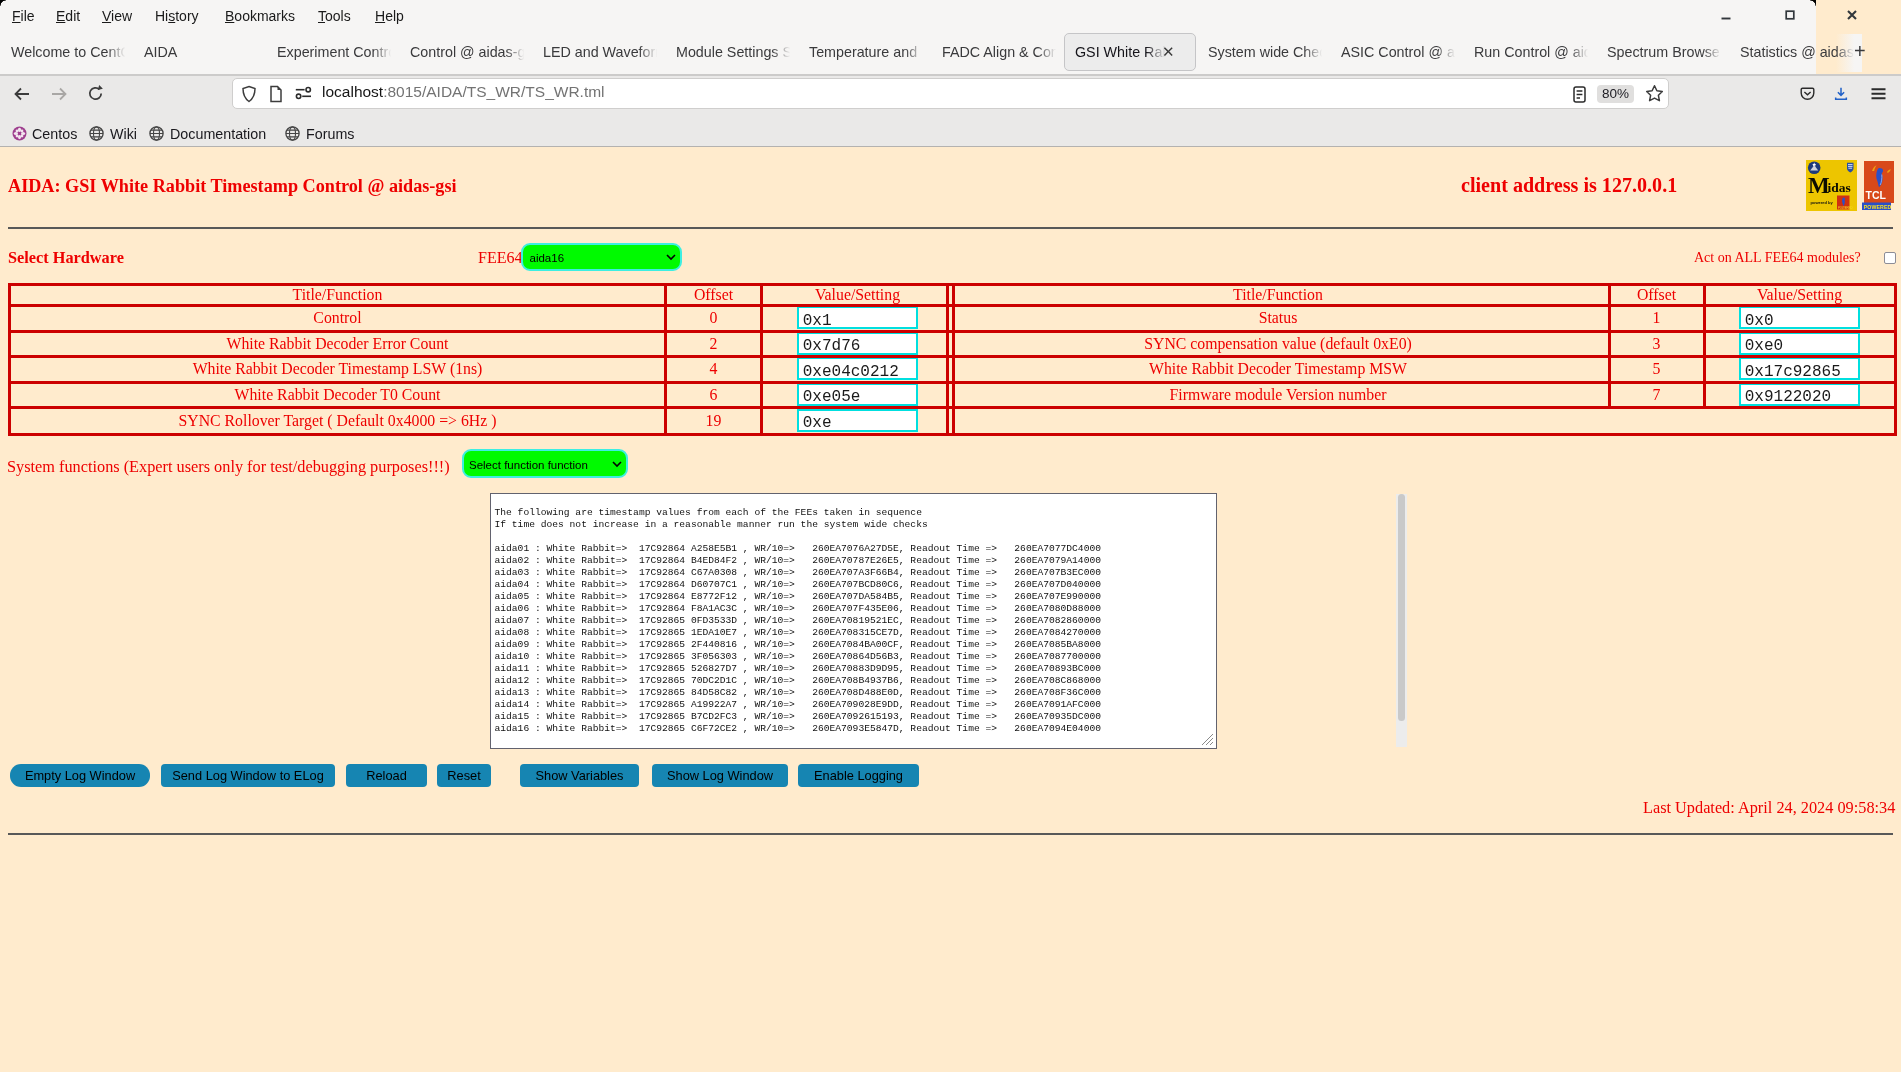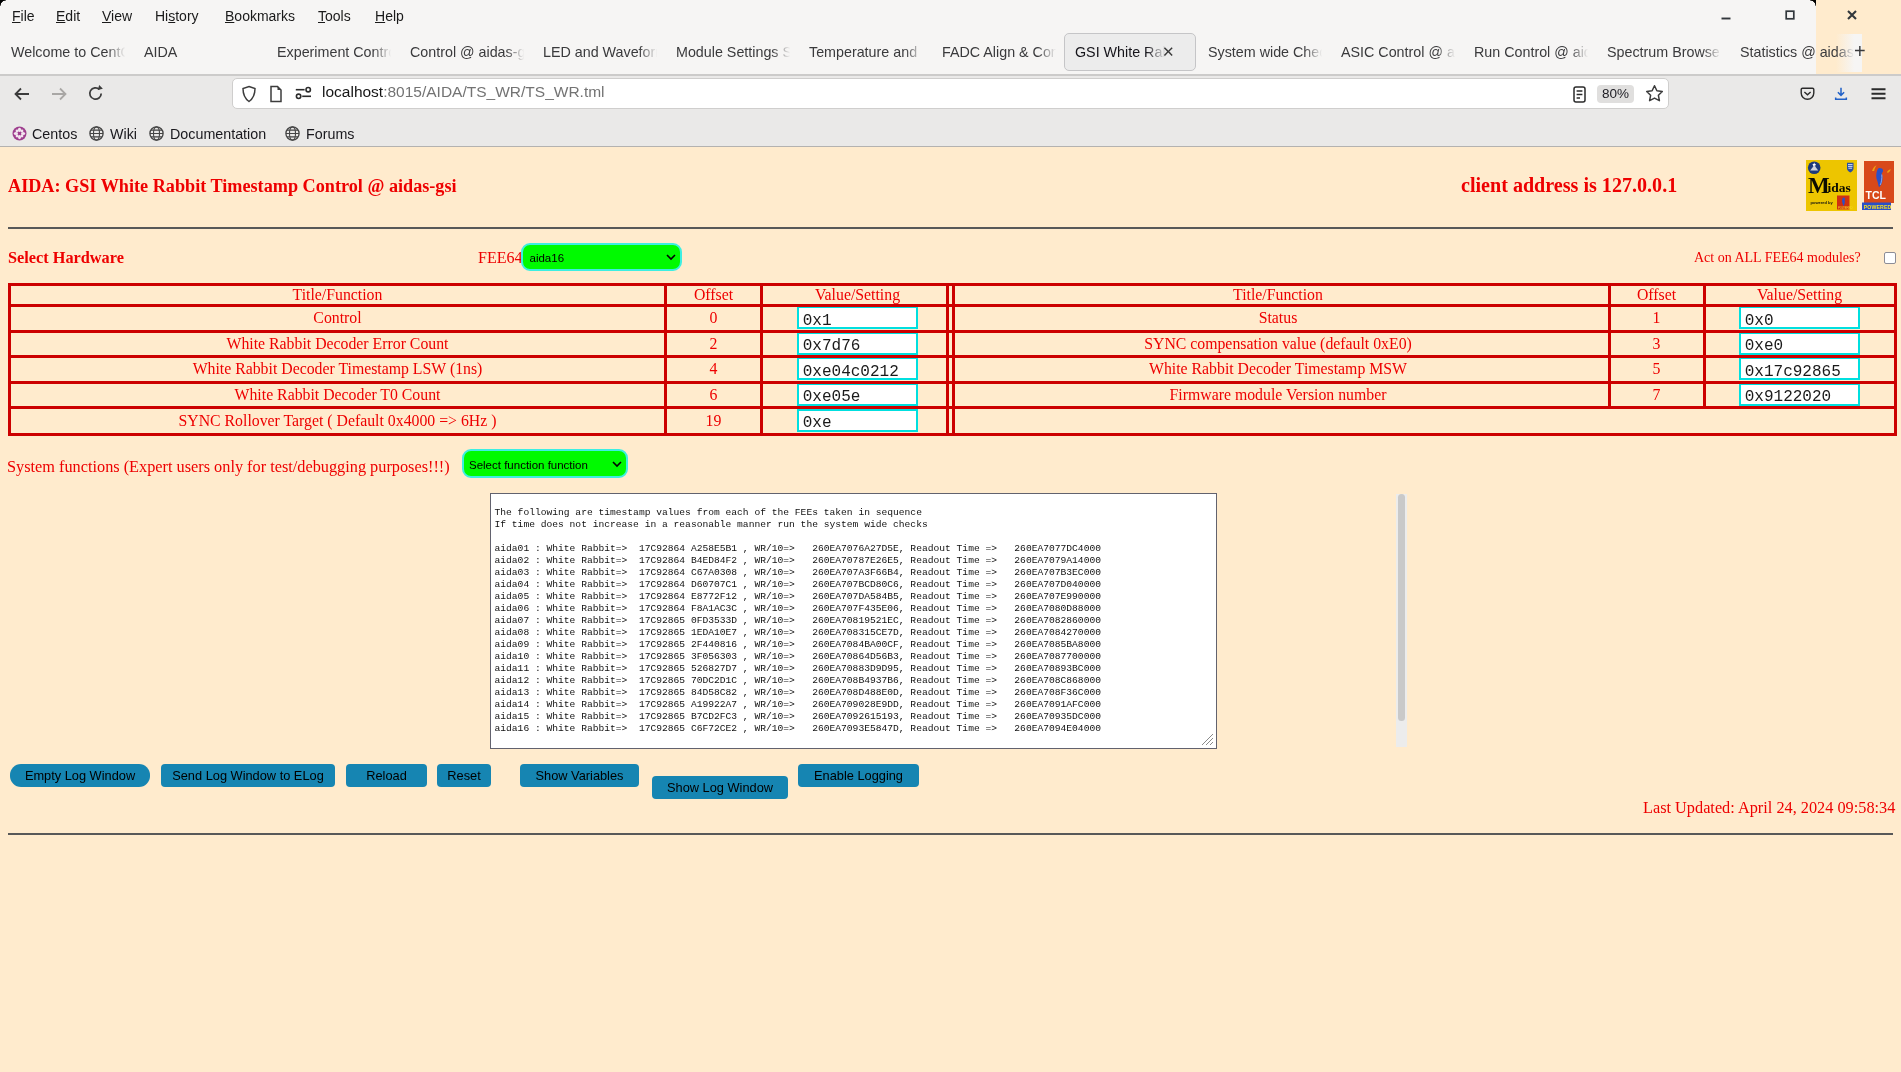--- a/index.html
+++ b/index.html
@@ -197,21 +197,21 @@
         <path d="M12 1 L1 12 M12 5 L5 12 M12 9 L9 12" stroke="#8a8a8a" stroke-width="1"></path>
       </svg>
   </div>
   <div id="logsb"></div>
   <div id="logthumb"></div>
   <div class="btn" style="left:10px; width:140px;border-radius:11px;">Empty Log Window</div>
   <div class="btn" style="left:161px; width:174px;">Send Log Window to ELog</div>
   <div class="btn" style="left:346px; width:81px;">Reload</div>
   <div class="btn" style="left:437px; width:54px;">Reset</div>
   <div class="btn" style="left:520px; width:119px;">Show Variables</div>
-  <div class="btn" style="left:652px; width:136px;margin-top:12px;">Show Log Window</div>
+  <div class="btn" style="left:652px; width:136px;">Show Log Window</div>
   <div class="btn" style="left:798px; width:121px;">Enable Logging</div>
   <div id="lastupd">Last Updated: April 24, 2024 09:58:34</div>
   <div class="hr" style="top:686px;"></div>
   <svg style="position:absolute; left:1806px; top:13px;" width="51" height="51" viewBox="0 0 51 51">
     <rect x="0" y="0" width="51" height="51" fill="#edc500"></rect>
     <circle cx="8.2" cy="7.8" r="6.3" fill="#1d3a7a"></circle>
     <path d="M4.2 10.5 L8.2 5.2 L12.2 10.5 Z" fill="#cfd4de"></path>
     <path d="M8.2 2.6 l0.6 1.3 1.4 0.1 -1 1 0.3 1.4 -1.3 -0.8 -1.3 0.8 0.3 -1.4 -1 -1 1.4 -0.1 z" fill="#fff"></path>
     <path d="M41 2.8 h6.5 v5.5 c0 2.2 -1.4 3.4 -3.2 4.1 c-1.8 -0.7 -3.3 -1.9 -3.3 -4.1 Z" fill="#2a4fa0"></path>
     <path d="M42 4.6 h4.5 M42 6.4 h4.5 M42.4 8.2 h3.7" stroke="#e8edf5" stroke-width="0.9"></path>

